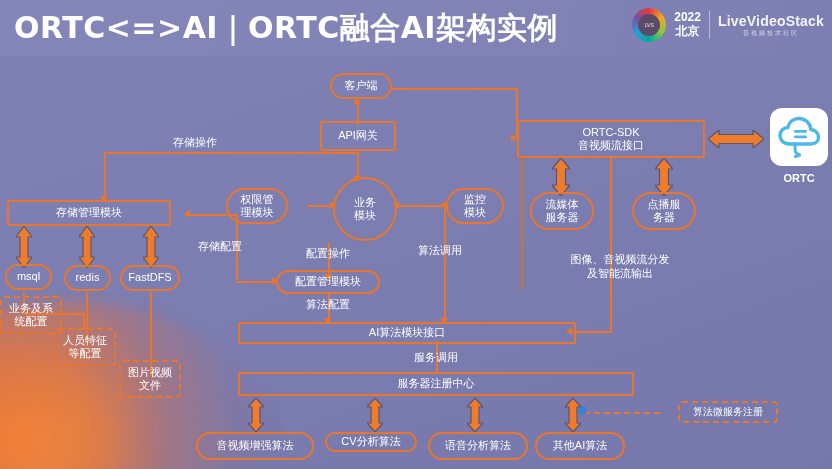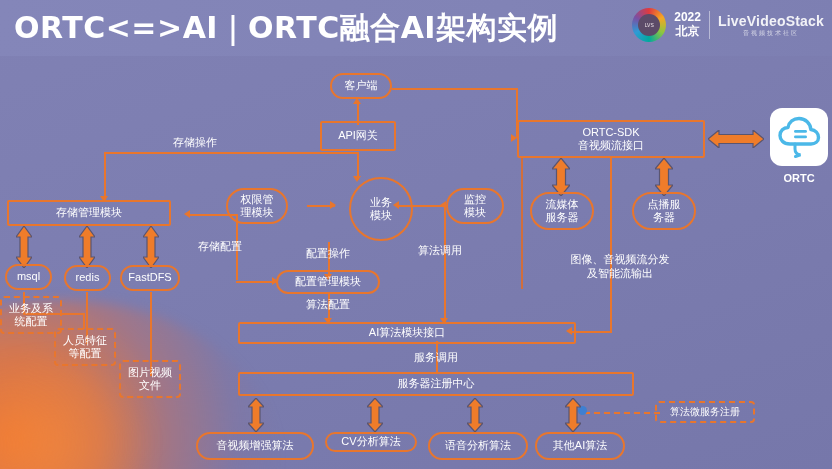--- a/index.html
+++ b/index.html
@@ -228,21 +228,21 @@
   <div class="node rect" style="left:320px;top:121px;width:76px;height:30px;">API网关</div>
 
   <div class="node rect" style="left:517px;top:120px;width:188px;height:38px;">ORTC-SDK
 音视频流接口</div>
 
   <div class="node rect" style="left:7px;top:200px;width:164px;height:26px;">存储管理模块</div>
 
   <div class="node pill" style="left:226px;top:188px;width:62px;height:36px;">权限管
 理模块</div>
 
-  <div class="node circle" style="left:349px;top:177px;width:64px;height:64px;">业务
+  <div class="node circle" style="left:333px;top:177px;width:64px;height:64px;">业务
 模块</div>
 
   <div class="node pill" style="left:446px;top:188px;width:58px;height:36px;">监控
 模块</div>
 
   <div class="node pill" style="left:530px;top:192px;width:64px;height:38px;">流媒体
 服务器</div>
 
   <div class="node pill" style="left:632px;top:192px;width:64px;height:38px;">点播服
 务器</div>
@@ -262,21 +262,21 @@
   <div class="node pill" style="left:428px;top:432px;width:100px;height:28px;">语音分析算法</div>
   <div class="node pill" style="left:535px;top:432px;width:90px;height:28px;">其他AI算法</div>
 
   <div class="node dashed" style="left:0px;top:296px;width:62px;height:38px;">业务及系
 统配置</div>
   <div class="node dashed" style="left:54px;top:328px;width:62px;height:38px;">人员特征
 等配置</div>
   <div class="node dashed" style="left:119px;top:360px;width:62px;height:38px;">图片视频
 文件</div>
 
-  <div class="node dashed" style="left:655px;top:401px;width:100px;height:22px;font-size:10px;">算法微服务注册</div>
+  <div class="node dashed" style="left:678px;top:401px;width:100px;height:22px;font-size:10px;">算法微服务注册</div>
 
   <div class="label" style="left:150px;top:136px;width:90px;">存储操作</div>
   <div class="label" style="left:180px;top:240px;width:80px;">存储配置</div>
   <div class="label" style="left:288px;top:247px;width:80px;">配置操作</div>
   <div class="label" style="left:400px;top:244px;width:80px;">算法调用</div>
   <div class="label" style="left:288px;top:298px;width:80px;">算法配置</div>
   <div class="label" style="left:396px;top:351px;width:80px;">服务调用</div>
   <div class="label" style="left:540px;top:253px;width:160px;">图像、音视频流分发
 及智能流输出</div>
 

